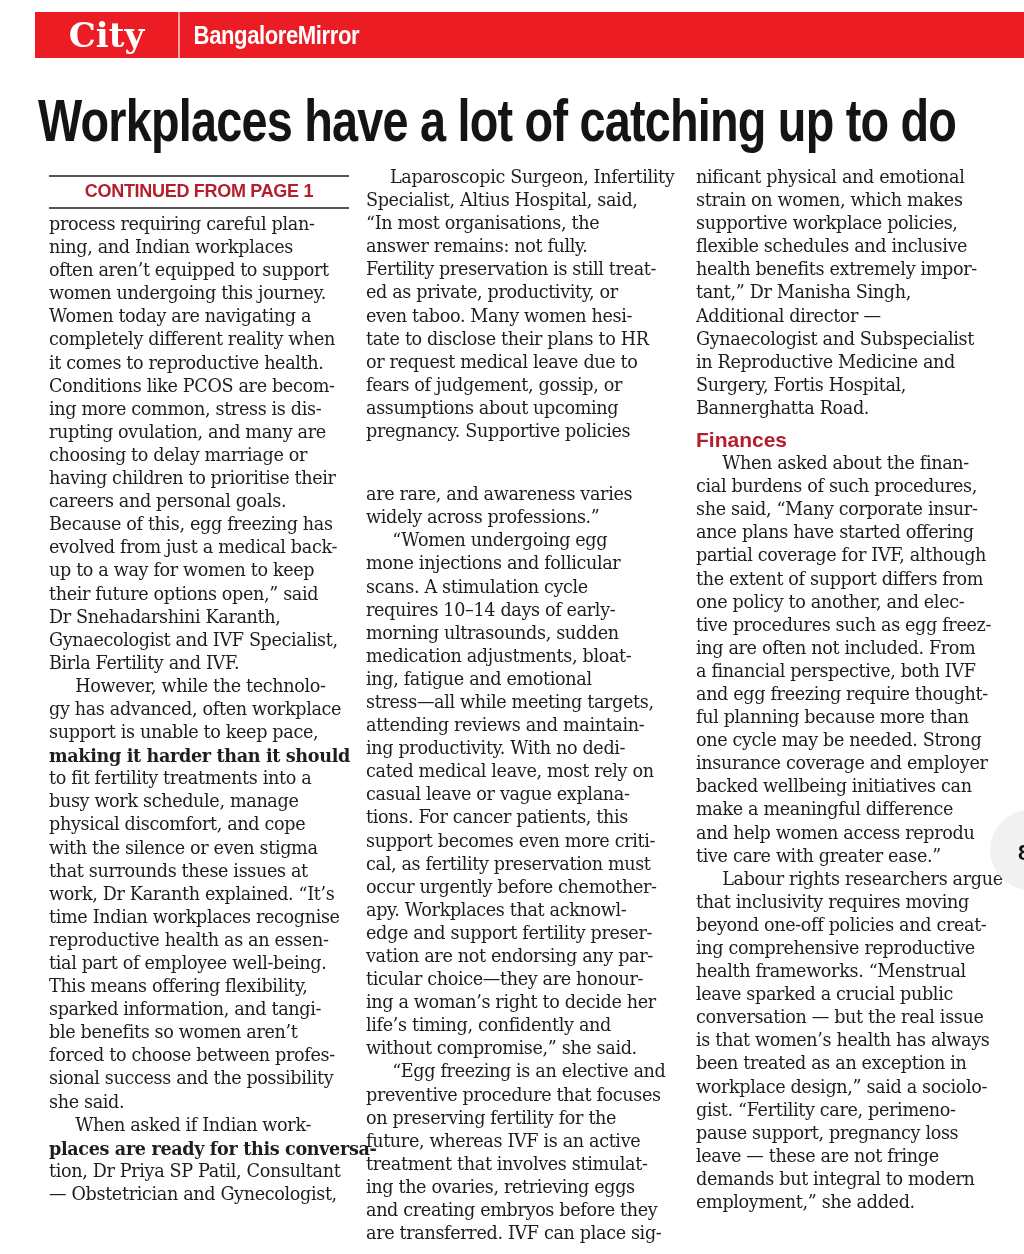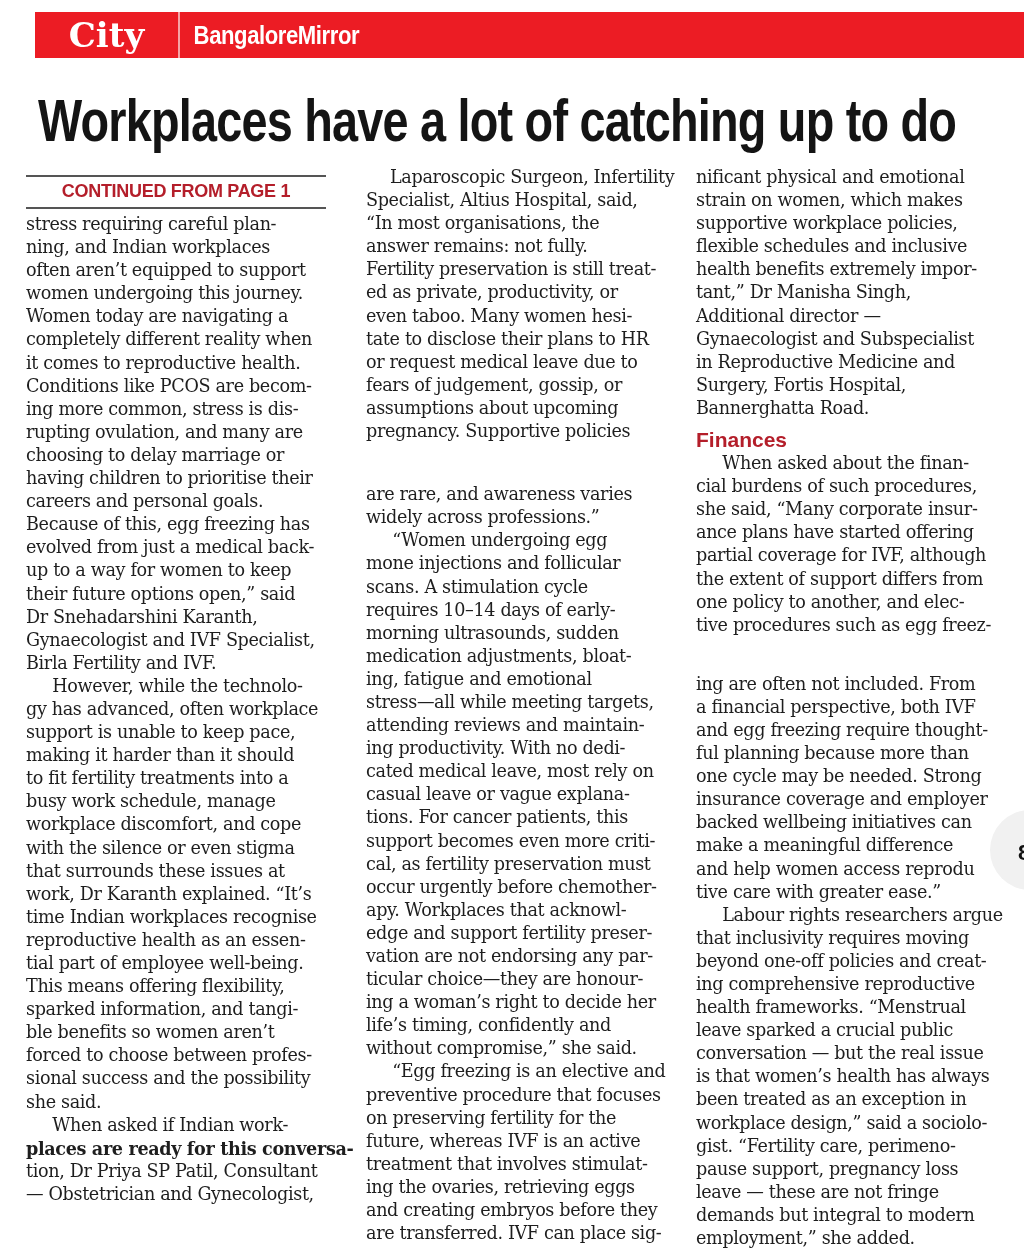--- a/index.html
+++ b/index.html
@@ -20,21 +20,21 @@
     .headline {
       position: absolute; left: 38px; top: 86px; width: 990px;
       font-family: "Liberation Sans", sans-serif; font-weight: bold; font-size: 60px;
       color: #141414; white-space: nowrap; letter-spacing: -1px;
       transform: scaleX(0.78); transform-origin: left top; line-height: 70px;
     }
     .col {
       position: absolute; top: 166px;
       font-family: "DejaVu Serif", serif; font-size: 17.6px; line-height: 23.1px; color: #1e1e1e;
     }
-    .col1 { left: 26px; width: 305px; }
+    .col1 { left: 49px; width: 305px; }
     .col2 { left: 366px; width: 305px; }
     .col3 { left: 696px; width: 300px; }
     .line { white-space: nowrap; display: block; letter-spacing: -0.35px; }
     .continued {
       border-top: 2px solid #555; border-bottom: 2px solid #555;
       width: 300px; height: 30px; display: flex; align-items: center; justify-content: center;
       color: #b41e2a; font-family: "Liberation Sans", sans-serif; font-weight: bold; font-size: 18px;
       margin-top: 9px; margin-bottom: 4px; letter-spacing: -0.3px;
     }
     .subhead {
@@ -56,21 +56,21 @@
 <div class="masthead">
   <div class="section">City</div>
   <div class="brand">BangaloreMirror</div>
 </div>
 
 <h1 class="headline" style="margin:0;">Workplaces have a lot of catching up to do</h1>
 
 <div class="col col1">
   <div class="continued">CONTINUED FROM PAGE 1</div>
   <div id="col1-lines">
-      <span class="line" style="white-space: pre;">stress requiring careful plan-</span>
+      <span class="line" style="white-space: pre;">process requiring careful plan-</span>
       <span class="line" style="white-space: pre;">ning, and Indian workplaces</span>
       <span class="line" style="white-space: pre;">often aren’t equipped to support</span>
       <span class="line" style="white-space: pre;">women undergoing this journey.</span>
       <span class="line" style="white-space: pre;">Women today are navigating a</span>
       <span class="line" style="white-space: pre;">completely different reality when</span>
       <span class="line" style="white-space: pre;">it comes to reproductive health.</span>
       <span class="line" style="white-space: pre;">Conditions like PCOS are becom-</span>
       <span class="line" style="white-space: pre;">ing more common, stress is dis-</span>
       <span class="line" style="white-space: pre;">rupting ovulation, and many are</span>
       <span class="line" style="white-space: pre;">choosing to delay marriage or</span>
@@ -79,24 +79,24 @@
       <span class="line" style="white-space: pre;">Because of this, egg freezing has</span>
       <span class="line" style="white-space: pre;">evolved from just a medical back-</span>
       <span class="line" style="white-space: pre;">up to a way for women to keep</span>
       <span class="line" style="white-space: pre;">their future options open,” said</span>
       <span class="line" style="white-space: pre;">Dr Snehadarshini Karanth,</span>
       <span class="line" style="white-space: pre;">Gynaecologist and IVF Specialist,</span>
       <span class="line" style="white-space: pre;">Birla Fertility and IVF.</span>
       <span class="line" style="white-space: pre;">     However, while the technolo-</span>
       <span class="line" style="white-space: pre;">gy has advanced, often workplace</span>
       <span class="line" style="white-space: pre;">support is unable to keep pace,</span>
-      <span class="line" style="white-space: pre;">making it harder than it should</span>
+      <span class="line" style="white-space: pre; font-weight: bold;">making it harder than it should</span>
       <span class="line" style="white-space: pre;">to fit fertility treatments into a</span>
       <span class="line" style="white-space: pre;">busy work schedule, manage</span>
-      <span class="line" style="white-space: pre;">workplace discomfort, and cope</span>
+      <span class="line" style="white-space: pre;">physical discomfort, and cope</span>
       <span class="line" style="white-space: pre;">with the silence or even stigma</span>
       <span class="line" style="white-space: pre;">that surrounds these issues at</span>
       <span class="line" style="white-space: pre;">work, Dr Karanth explained. “It’s</span>
       <span class="line" style="white-space: pre;">time Indian workplaces recognise</span>
       <span class="line" style="white-space: pre;">reproductive health as an essen-</span>
       <span class="line" style="white-space: pre;">tial part of employee well-being.</span>
       <span class="line" style="white-space: pre;">This means offering flexibility,</span>
       <span class="line" style="white-space: pre;">sparked information, and tangi-</span>
       <span class="line" style="white-space: pre;">ble benefits so women aren’t</span>
       <span class="line" style="white-space: pre;">forced to choose between profes-</span>
@@ -176,21 +176,21 @@
   <span class="subhead">Finances</span>
   <div id="col3b-lines">
       <span class="line" style="white-space: pre;">     When asked about the finan-</span>
       <span class="line" style="white-space: pre;">cial burdens of such procedures,</span>
       <span class="line" style="white-space: pre;">she said, “Many corporate insur-</span>
       <span class="line" style="white-space: pre;">ance plans have started offering</span>
       <span class="line" style="white-space: pre;">partial coverage for IVF, although</span>
       <span class="line" style="white-space: pre;">the extent of support differs from</span>
       <span class="line" style="white-space: pre;">one policy to another, and elec-</span>
       <span class="line" style="white-space: pre;">tive procedures such as egg freez-</span>
-      <span class="line" style="white-space: pre; margin-top: 36px;">ing are often not included. From</span>
+      <span class="line" style="white-space: pre;">ing are often not included. From</span>
       <span class="line" style="white-space: pre;">a financial perspective, both IVF</span>
       <span class="line" style="white-space: pre;">and egg freezing require thought-</span>
       <span class="line" style="white-space: pre;">ful planning because more than</span>
       <span class="line" style="white-space: pre;">one cycle may be needed. Strong</span>
       <span class="line" style="white-space: pre;">insurance coverage and employer</span>
       <span class="line" style="white-space: pre;">backed wellbeing initiatives can</span>
       <span class="line" style="white-space: pre;">make a meaningful difference</span>
       <span class="line" style="white-space: pre;">and help women access reprodu</span>
       <span class="line" style="white-space: pre;">tive care with greater ease.”</span>
       <span class="line" style="white-space: pre;">     Labour rights researchers argue</span>

